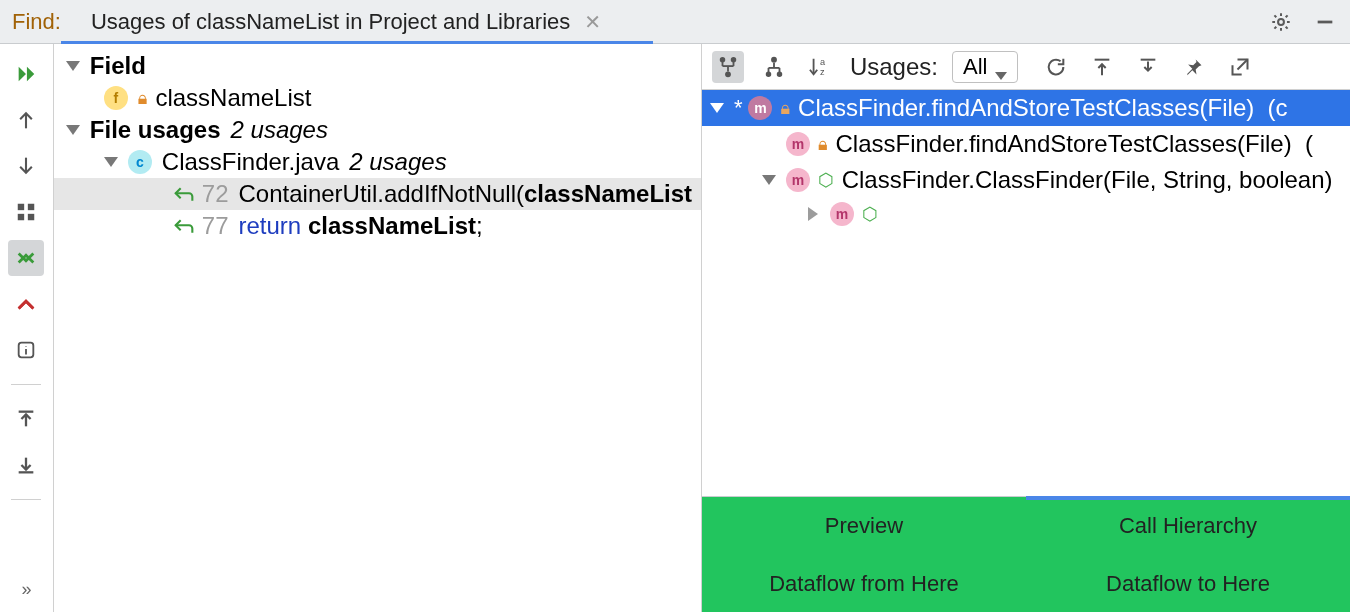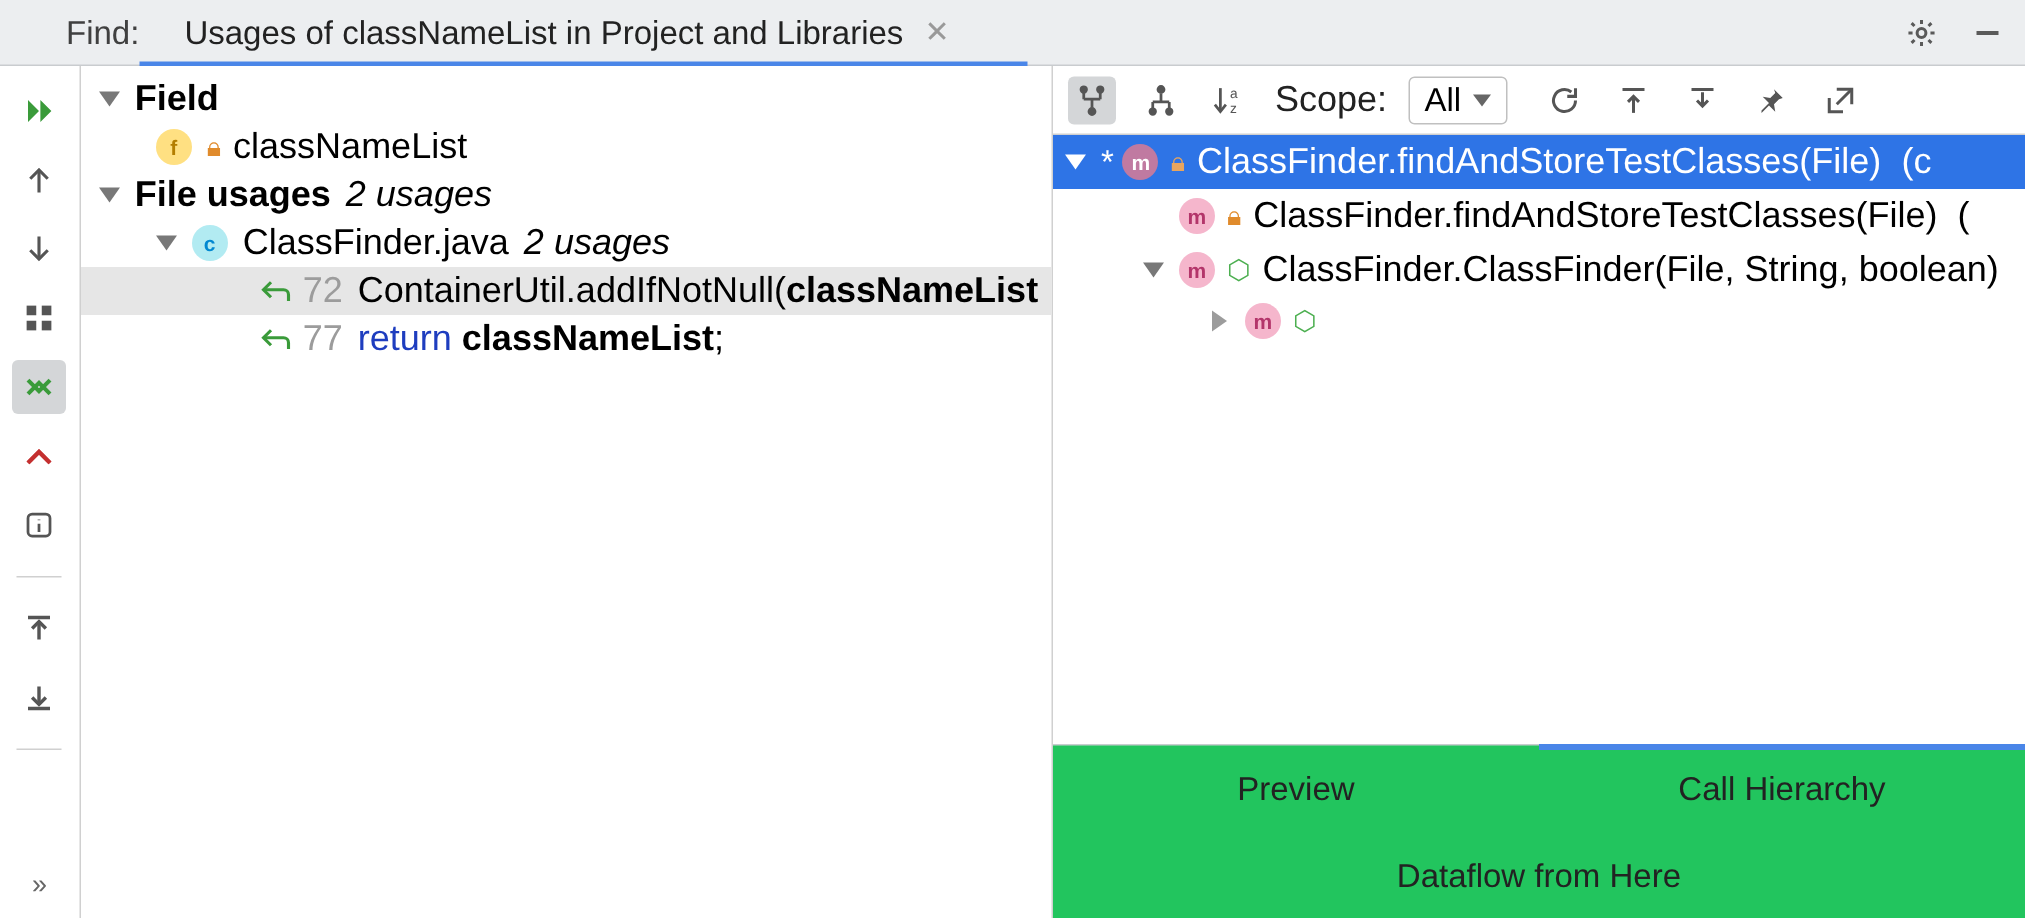--- a/index.html
+++ b/index.html
@@ -1,20 +1,20 @@
 <!DOCTYPE html>
 <html><head>
 <meta charset="utf-8">
 <style>
   * { box-sizing: border-box; margin: 0; padding: 0; }
   html, body { width: 1350px; height: 612px; font-family: "Segoe UI", Arial, sans-serif; background: #fff; overflow: hidden; }
   
   
   .find-bar { height: 44px; background: #eceef0; border-bottom: 1px solid #c9cccf; display: flex; align-items: center; padding: 0 12px; position: relative; }
-  .find-label { font-size: 22px; color: #404040; padding-right: 24px; margin-left: 32px; }
+  .find-label { font-size: 22px; color: #a16207; padding-right: 24px; }
   .find-tab { font-size: 22px; color: #222; position: relative; padding: 0 6px; height: 100%; display: flex; align-items: center; }
   .find-tab::after { content: ""; position: absolute; left: -24px; right: -46px; bottom: -1px; height: 3px; background: #4a86e8; }
   .find-close { margin-left: 14px; color: #999; font-size: 20px; }
   .top-right { position: absolute; right: 14px; display: flex; gap: 22px; align-items: center; }
   .gear-icon, .min-icon { color: #5a5a5a; cursor: pointer; }
 
   .body-row { display: flex; height: calc(100% - 44px); }
 
   
   .gutter { width: 56px; background: #fff; border-right: 1px solid #d0d0d0; display: flex; flex-direction: column; align-items: center; padding-top: 12px; gap: 10px; }
@@ -40,21 +40,21 @@
   .arrow-return { margin-right: 8px; }
   .ln { color: #9c9c9c; margin-right: 10px; }
   .kw { color: #1e3dbf; }
 
   
   .right-panel { flex: 1 1 50%; display: flex; flex-direction: column; min-width: 0; }
   .toolbar { height: 46px; display: flex; align-items: center; gap: 14px; padding: 0 10px; border-bottom: 1px solid #d0d0d0; }
   .toolbar .tbtn { width: 32px; height: 32px; display: flex; align-items: center; justify-content: center; border-radius: 4px; cursor: pointer; }
   .toolbar .tbtn.active { background: #d4d6d8; }
   .scope-label { font-size: 24px; color: #222; }
-  .scope-select { border: 1px solid #c0c0c0; border-radius: 4px; padding: 2px 10px; display: flex; align-items: center; background: #fff; cursor: pointer; }
+  .scope-select { border: 1px solid #c0c0c0; border-radius: 4px; padding: 2px 10px; display: flex; align-items: flex-end; background: #fff; cursor: pointer; }
   .scope-select .val { font-size: 22px; }
   .scope-select .dd { margin-left: 8px; width: 0; height: 0; border-left: 6px solid transparent; border-right: 6px solid transparent; border-top: 8px solid #666; }
   .toolbar2 { display: flex; gap: 14px; margin-left: 8px; }
 
   .hier-tree { flex: 1; overflow: hidden; font-size: 24px; padding-top: 0; }
   .hrow { display: flex; align-items: center; white-space: nowrap; padding: 4px 0; }
   .hrow.sel { background: #2e74e6; color: #fff; }
   .hrow .mchev { width: 0; height: 0; border-left: 7px solid transparent; border-right: 7px solid transparent; border-top: 10px solid #787878; margin-right: 10px; }
   .hrow.sel .mchev { border-top-color: #fff; }
   .hrow .mchev.right { transform: rotate(-90deg); border-top-color: #9c9c9c; }
@@ -239,21 +239,21 @@
           </svg>
       </div>
       <div class="tbtn">
         <svg width="24" height="22" viewBox="0 0 26 24" fill="none" stroke="#555" stroke-width="2">
             <line x1="6" y1="3" x2="6" y2="19"></line>
             <polyline points="2 15 6 20 10 15"></polyline>
             <text x="13" y="10" font-size="10" fill="#555" stroke="none">a</text>
             <text x="13" y="21" font-size="10" fill="#555" stroke="none">z</text>
           </svg>
       </div>
-      <span class="scope-label">Scope:</span>
+      <span class="scope-label">Usages:</span>
       <div class="scope-select">
         <span class="val">All</span>
         <span class="dd"></span>
       </div>
       <div class="toolbar2">
         <div class="tbtn">
             <svg width="22" height="22" viewBox="0 0 24 24" fill="none" stroke="#555" stroke-width="2.2">
               <path d="M20 12a8 8 0 1 1-3-6.2"></path>
               <polyline points="20 3 20 9 14 9"></polyline>
             </svg>
@@ -317,17 +317,18 @@
     </div>
 
     <div class="bottom-tabs">
       <div class="btab-sel"></div>
       <div class="btabs-row">
         <div class="btab">Preview</div>
         <div class="btab">Call Hierarchy</div>
       </div>
       <div class="btabs-row">
         <div class="btab">Dataflow from Here</div>
+        <div class="btab">Dataflow to Here</div>
       </div>
     </div>
   </div>
 
 </div>
 
 </body></html>

